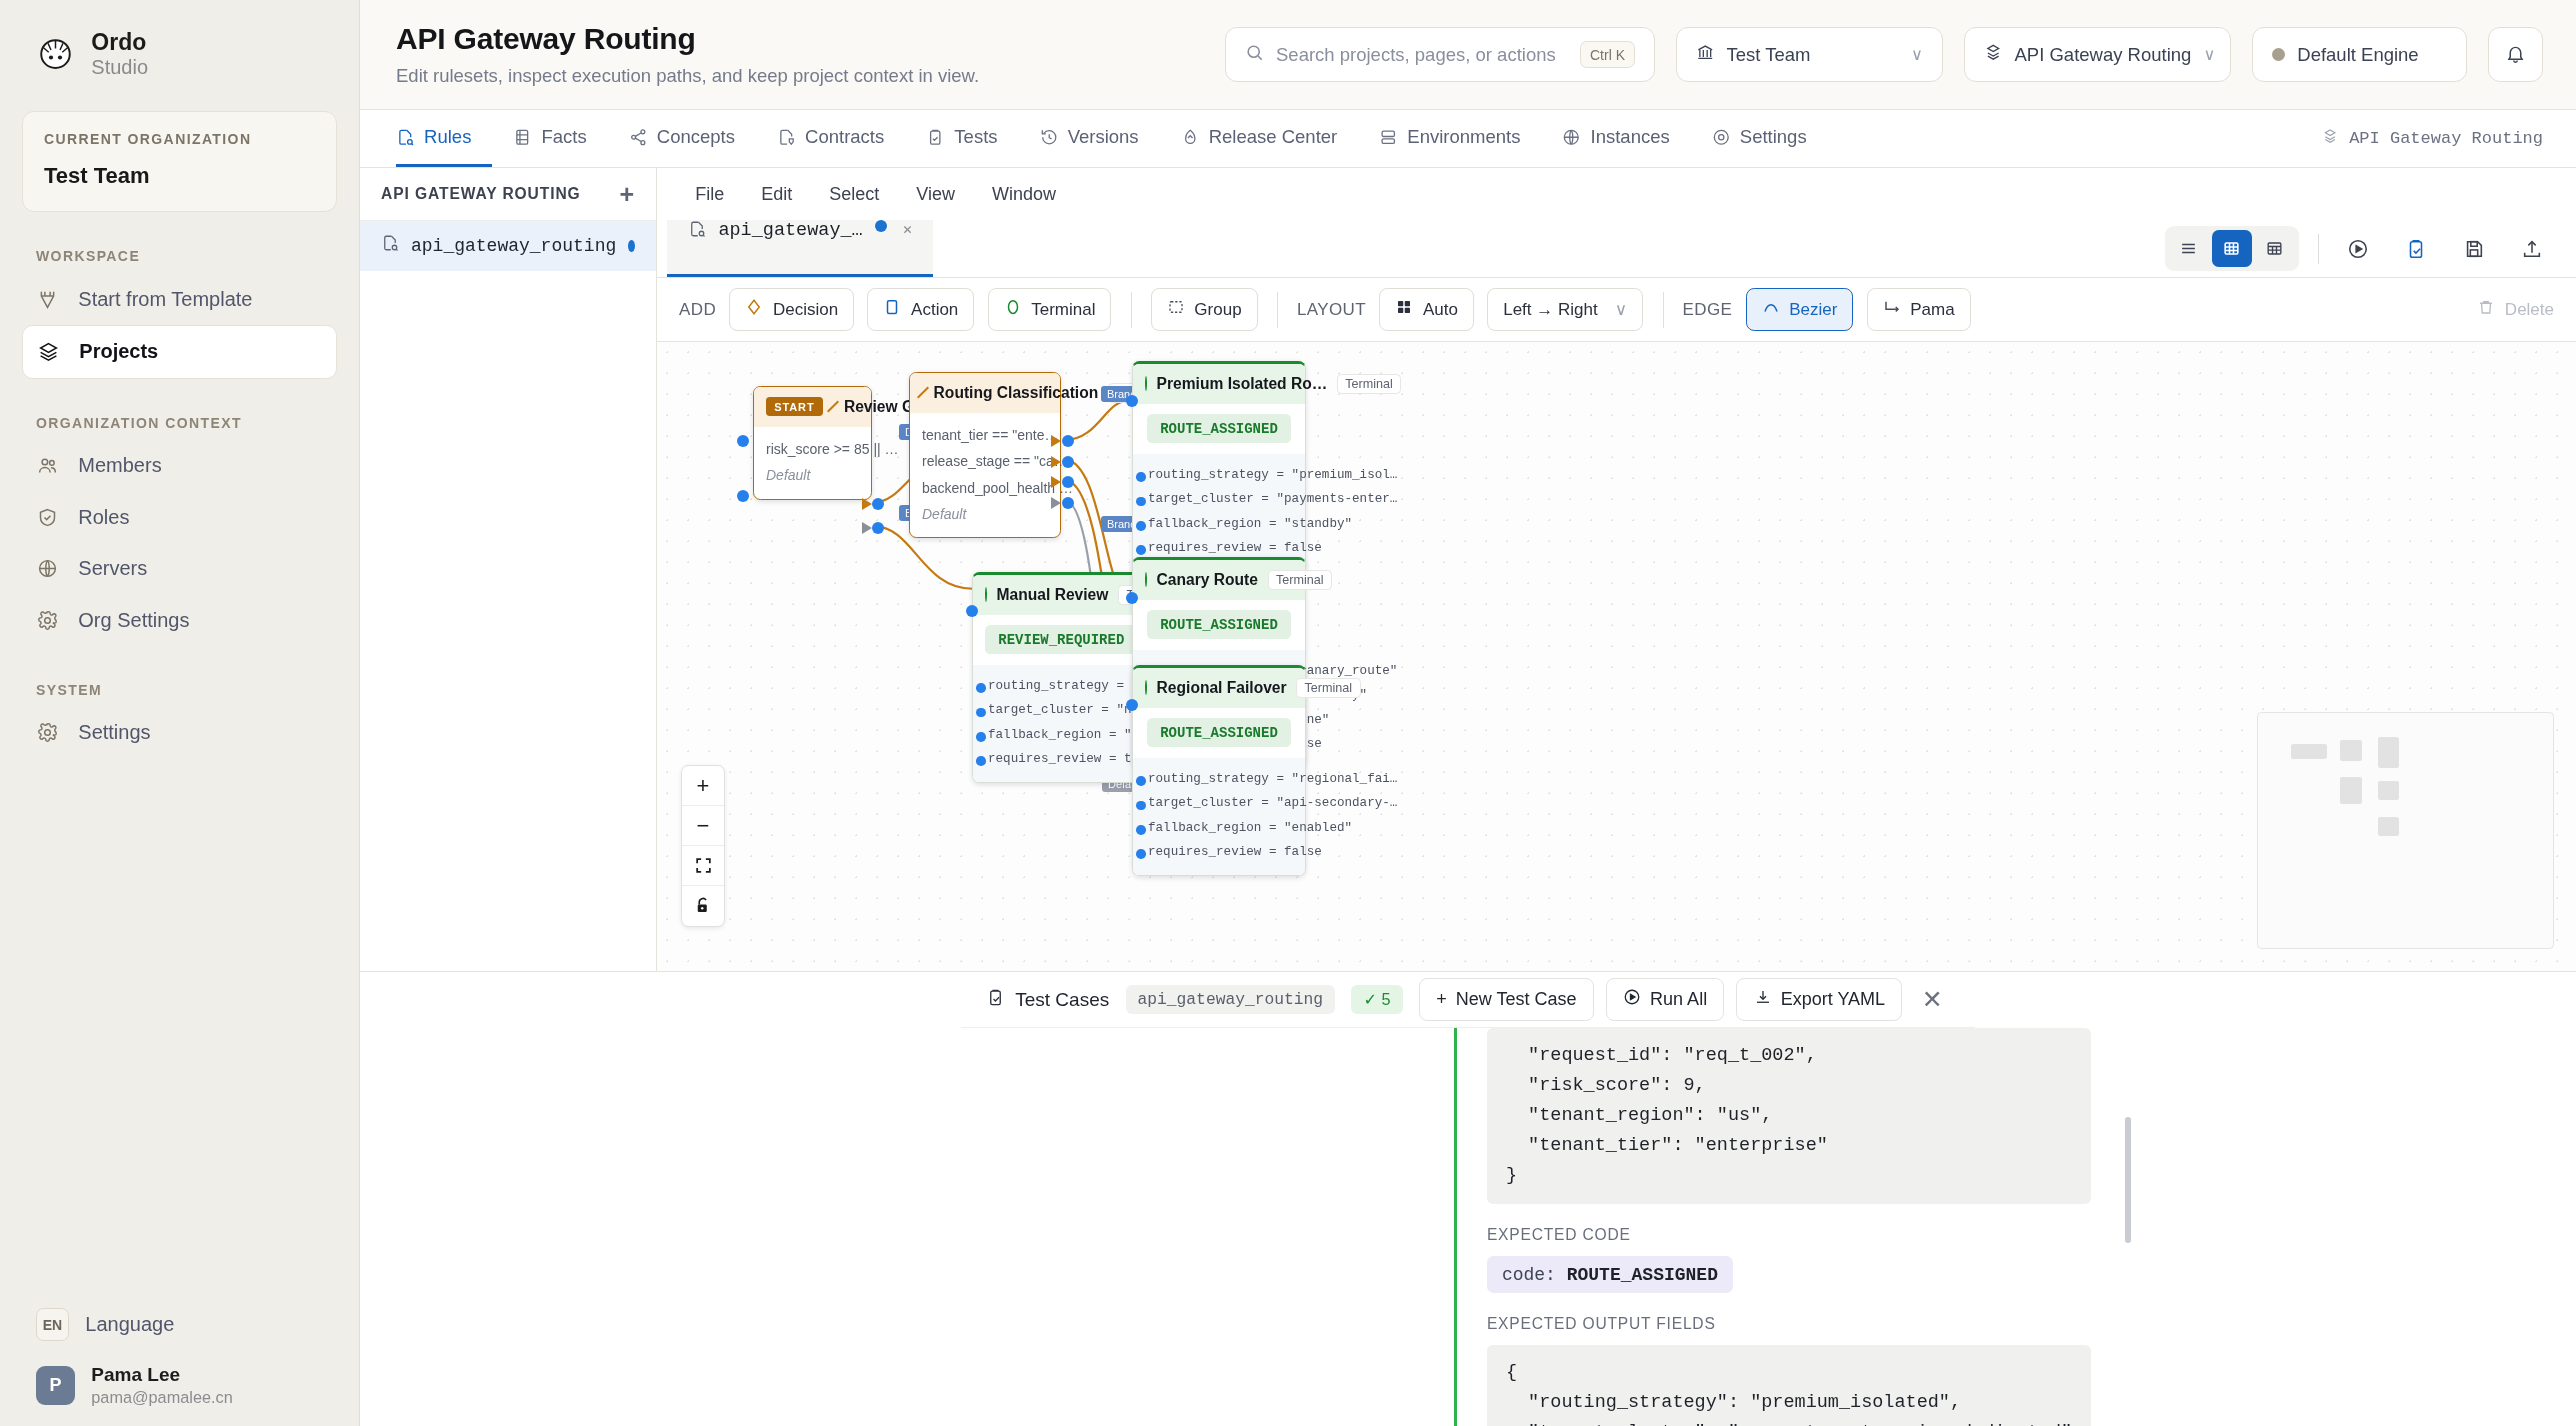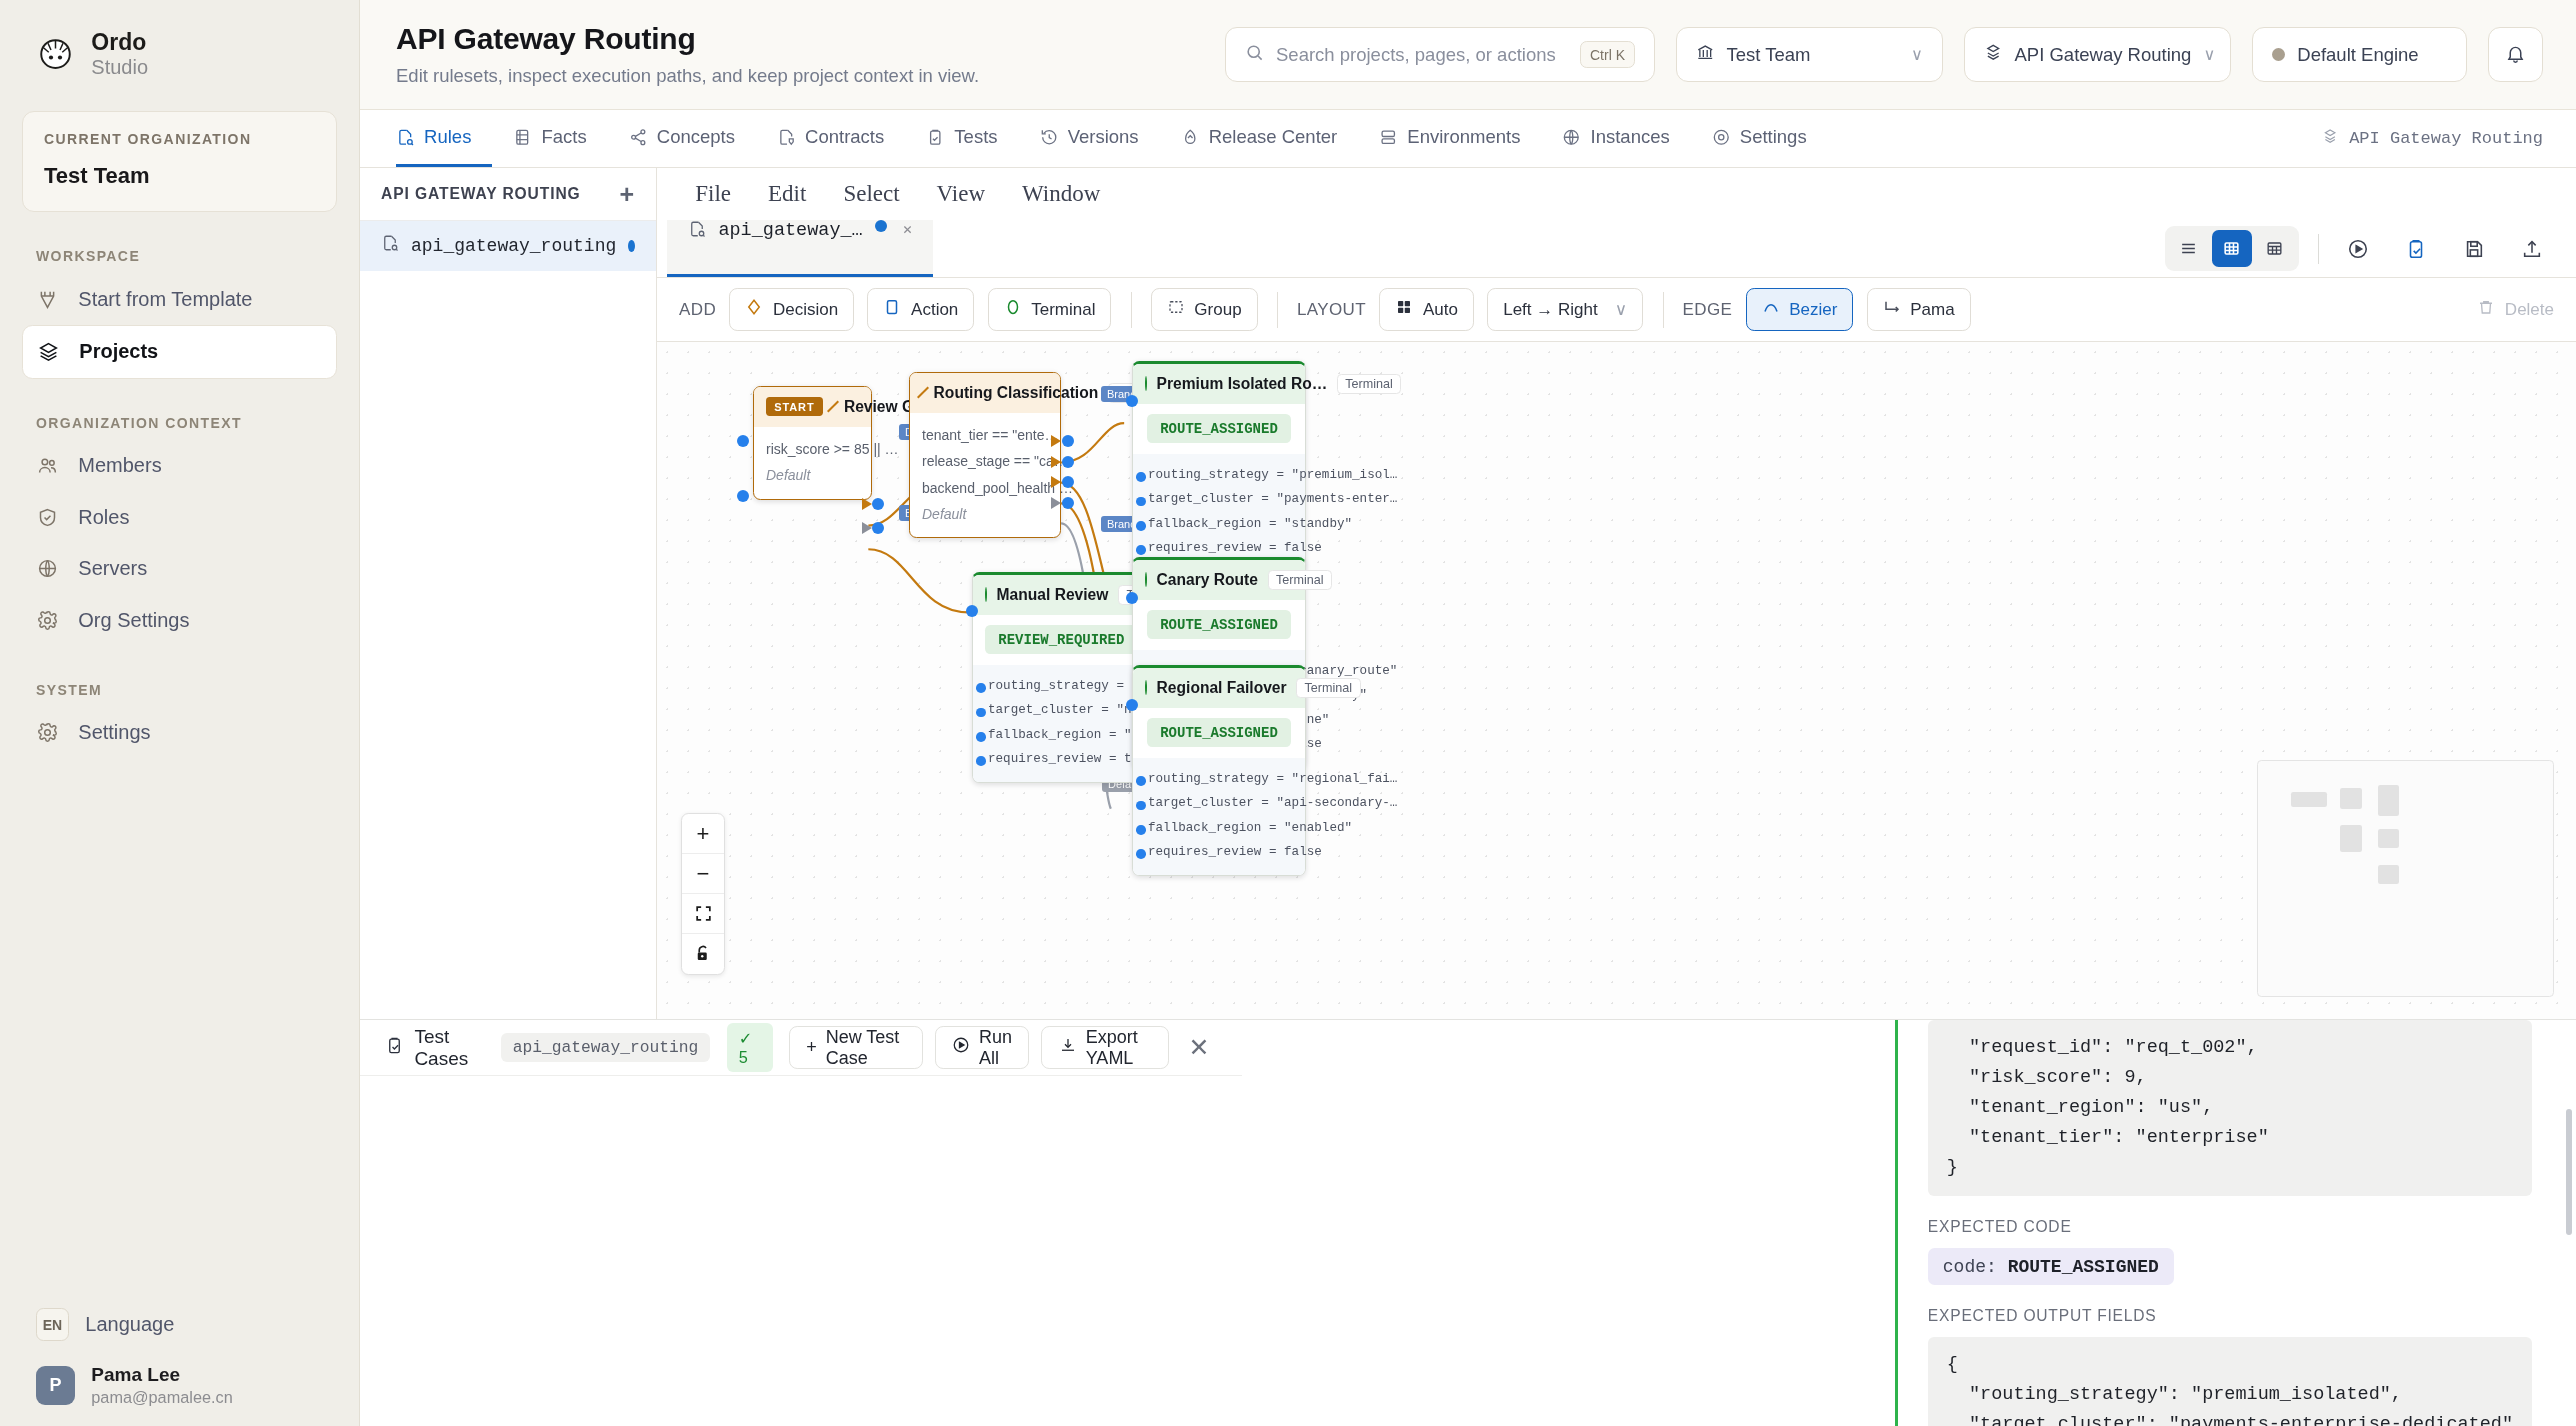--- a/index.html
+++ b/index.html
@@ -130,21 +130,21 @@
   .fp-item {
     display:flex; align-items:center; gap:12px; padding: 13.3px 21px;
     background:#eaf1fa; font-family:"Liberation Mono", monospace;
     font-size:18px; color:#22262f; cursor:pointer;
   }
   .fp-dot { width:12px; height:12px; border-radius:50%; background:#1a73d0; margin-left:auto; }
 
   .editor { flex:1; display:flex; flex-direction:column; min-width:0; }
   .menubar { height: 52px; display:flex; align-items:center; gap: 4.4px; padding: 0 22px;
     border-bottom: 0; background:#fff; }
-  .menu-item { font-size:23px; color:#3d4251; padding: 6px 16.3px; cursor:pointer; border-radius:6px;font-family:Liberation Serif, serif; }
+  .menu-item { font-size:18px; color:#3d4251; padding: 6px 16.3px; cursor:pointer; border-radius:6px; }
 
   .tabstrip { height: 58px; display:flex; align-items:stretch; border-bottom:0.7px solid #e6e3dc; background:#fff; padding-left:10.4px; }
   .doctab {
     display:flex; align-items:flex-start; gap:12px; padding: 0 21px;
     background:#f5f5f3; border-bottom: 3px solid #1565c0;
     font-family:"Liberation Mono", monospace; font-size:18.5px; color:#1c2029; cursor:pointer;
   }
   .doctab .d { width:12px; height:12px; border-radius:50%; background:#1a73d0; }
   .doctab .x { font-size:15px; color:#8d8d93; margin-left:4.4px; }
   .strip-right { margin-left:auto; display:flex; align-items:center; gap:19px; padding-right:25px; }
@@ -231,21 +231,21 @@
     box-shadow:0 1.5px 4.4px rgba(0,0,0,.08); }
   .zoomctl div { height:40px; display:flex; align-items:center; justify-content:center;
     border-bottom:0.7px solid #ededed; cursor:pointer; font-size:22px; color:#1c1c1c; }
   .zoomctl div:last-child { border-bottom:0; }
 
   .minimap { position:absolute; right:22px; bottom:22px; width:297px; height:237px;
     background:#fbfbfb; border:0.7px solid #e4e4e4; border-radius:4.4px; }
   .mm-b { position:absolute; background:#e2e2e2; border-radius:2.2px; }
 
   
-  .bottom { height: 408px; border-top:0.7px solid #e3e3e0; background:#fff; display:flex; flex-direction:row; }
+  .bottom { height: 456px; border-top:0.7px solid #e3e3e0; background:#fff; display:flex; flex-direction:column;align-items:center; }
   .b-head { height: 56px; display:flex; align-items:center; gap:16.3px; padding: 0 25px 0 25px; border-bottom:0.7px solid #eeeeec; }
   .b-title { font-size:19px; color:#1f232c; display:flex; align-items:center; gap:10.4px; }
   .b-chip { background:#f1f1ef; border-radius:6px; font-family:"Liberation Mono", monospace;
     font-size:16.3px; color:#5a5f6b; padding: 5.2px 12px; }
   .b-pass { background:#e4f5e6; border-radius:6px; font-size:16.3px; color:#1d8c33; padding: 5.2px 12px; }
   .b-actions { margin-left:auto; display:flex; align-items:center; gap:12px; }
   .b-btn { height:43px; border:0.7px solid #e2e2de; border-radius:8.2px; background:#fff;
     display:flex; align-items:center; gap:9px; padding:0 16.3px; font-size:18px; color:#22262f; cursor:pointer; }
   .b-close { font-size:25px; color:#6c717c; cursor:pointer; padding:0 7.4px; }
 

